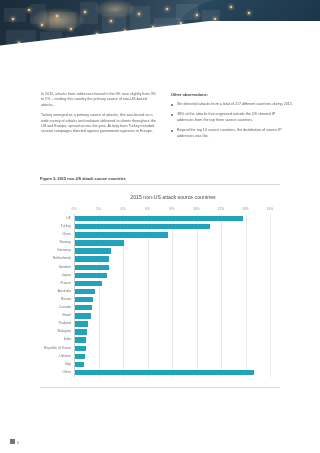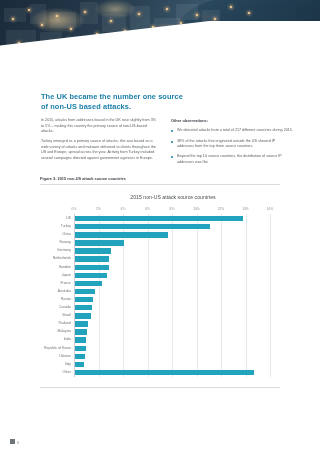--- a/index.html
+++ b/index.html
@@ -179,21 +179,20 @@
         <i style="left:44px; top:60px;"></i>
       <i style="left:62px; top:64px;"></i>
         <i style="left:214px;top:18px;"></i>
       <i style="left:230px;top:6px;"></i>
         <i style="left:248px;top:12px;"></i>
     </div>
     <div class="hero-wedge"></div>
   </div>
 
   <div class="content">
-    <h1 class="headline">The UK became the number one source of non-US based attacks.</h1>
 
     <div class="cols">
       <div class="col-left">
         <p class="body">In 2015, attacks from addresses based in the UK rose slightly from 3% to 5% – making this country the primary source of non-US-based attacks.</p>
         <p class="body">Turkey emerged as a primary source of attacks; this was based on a wide variety of attacks and malware delivered to clients throughout the US and Europe, spread across the year. Activity from Turkey included several campaigns directed against government agencies in Europe.</p>
       </div>
       <div class="col-right">
         <div class="obs-title">Other observations:</div>
         <ul class="obs">
           <li>We detected attacks from a total of 217 different countries during 2015.</li>

